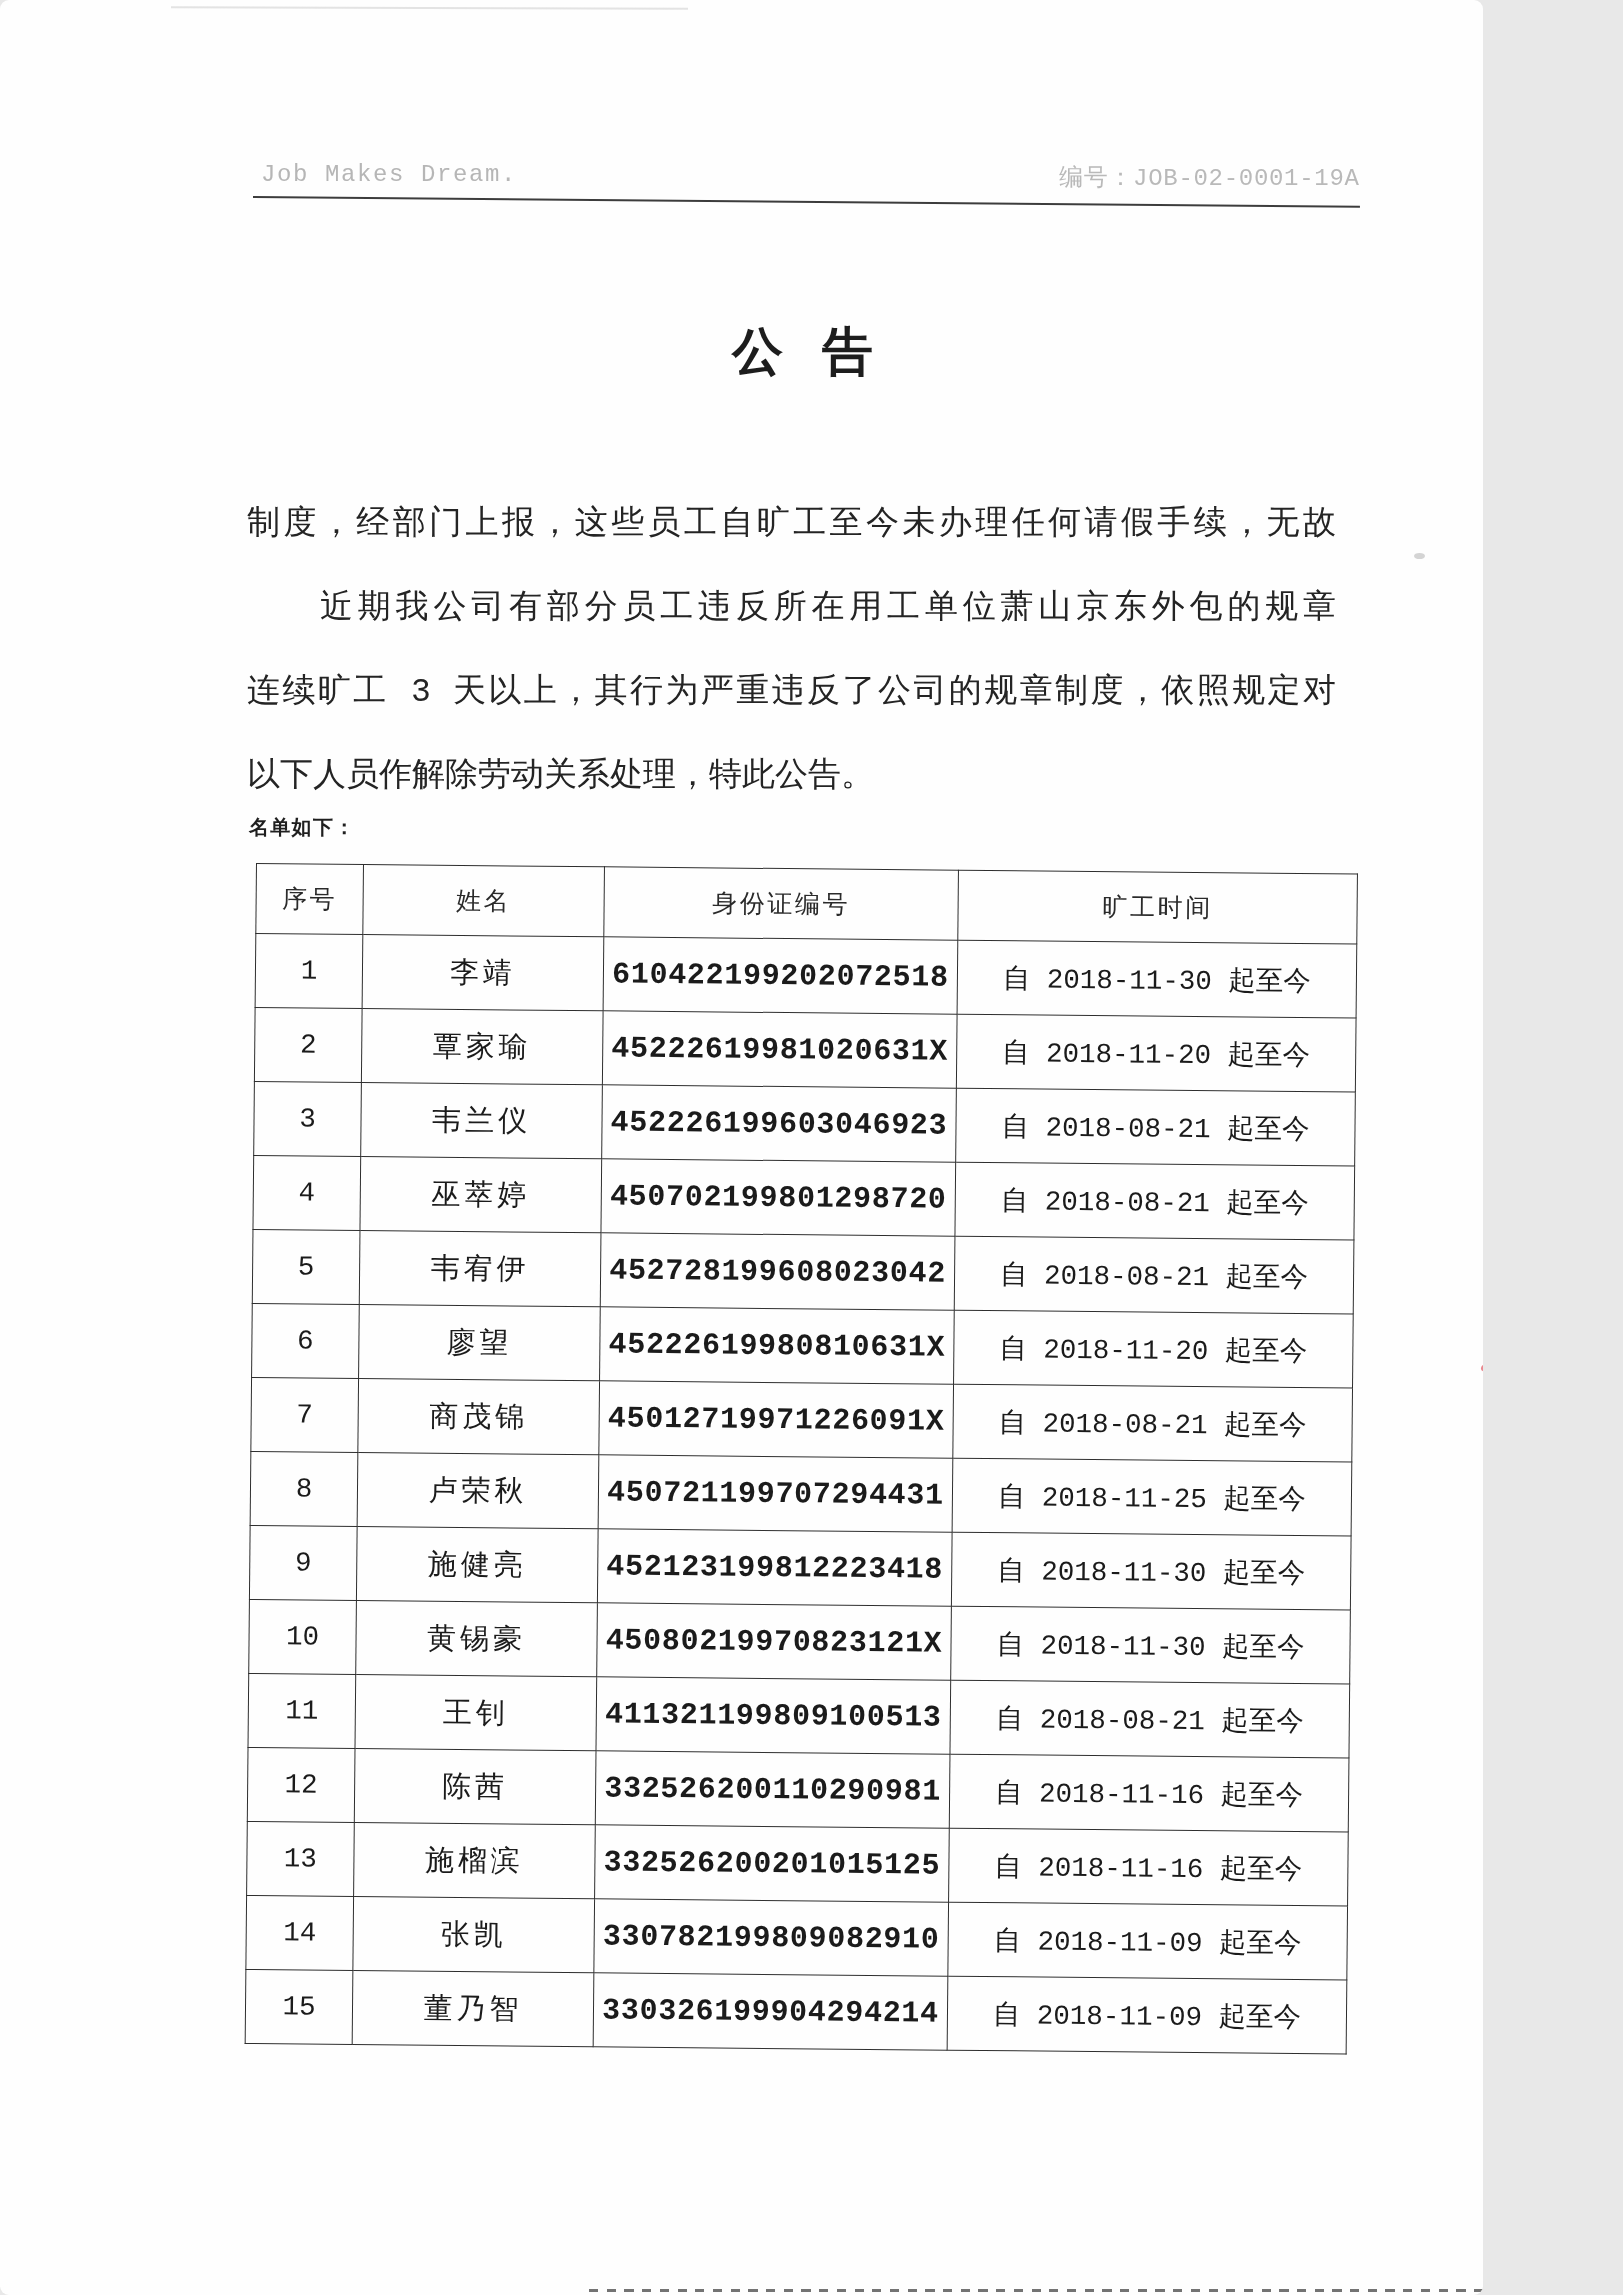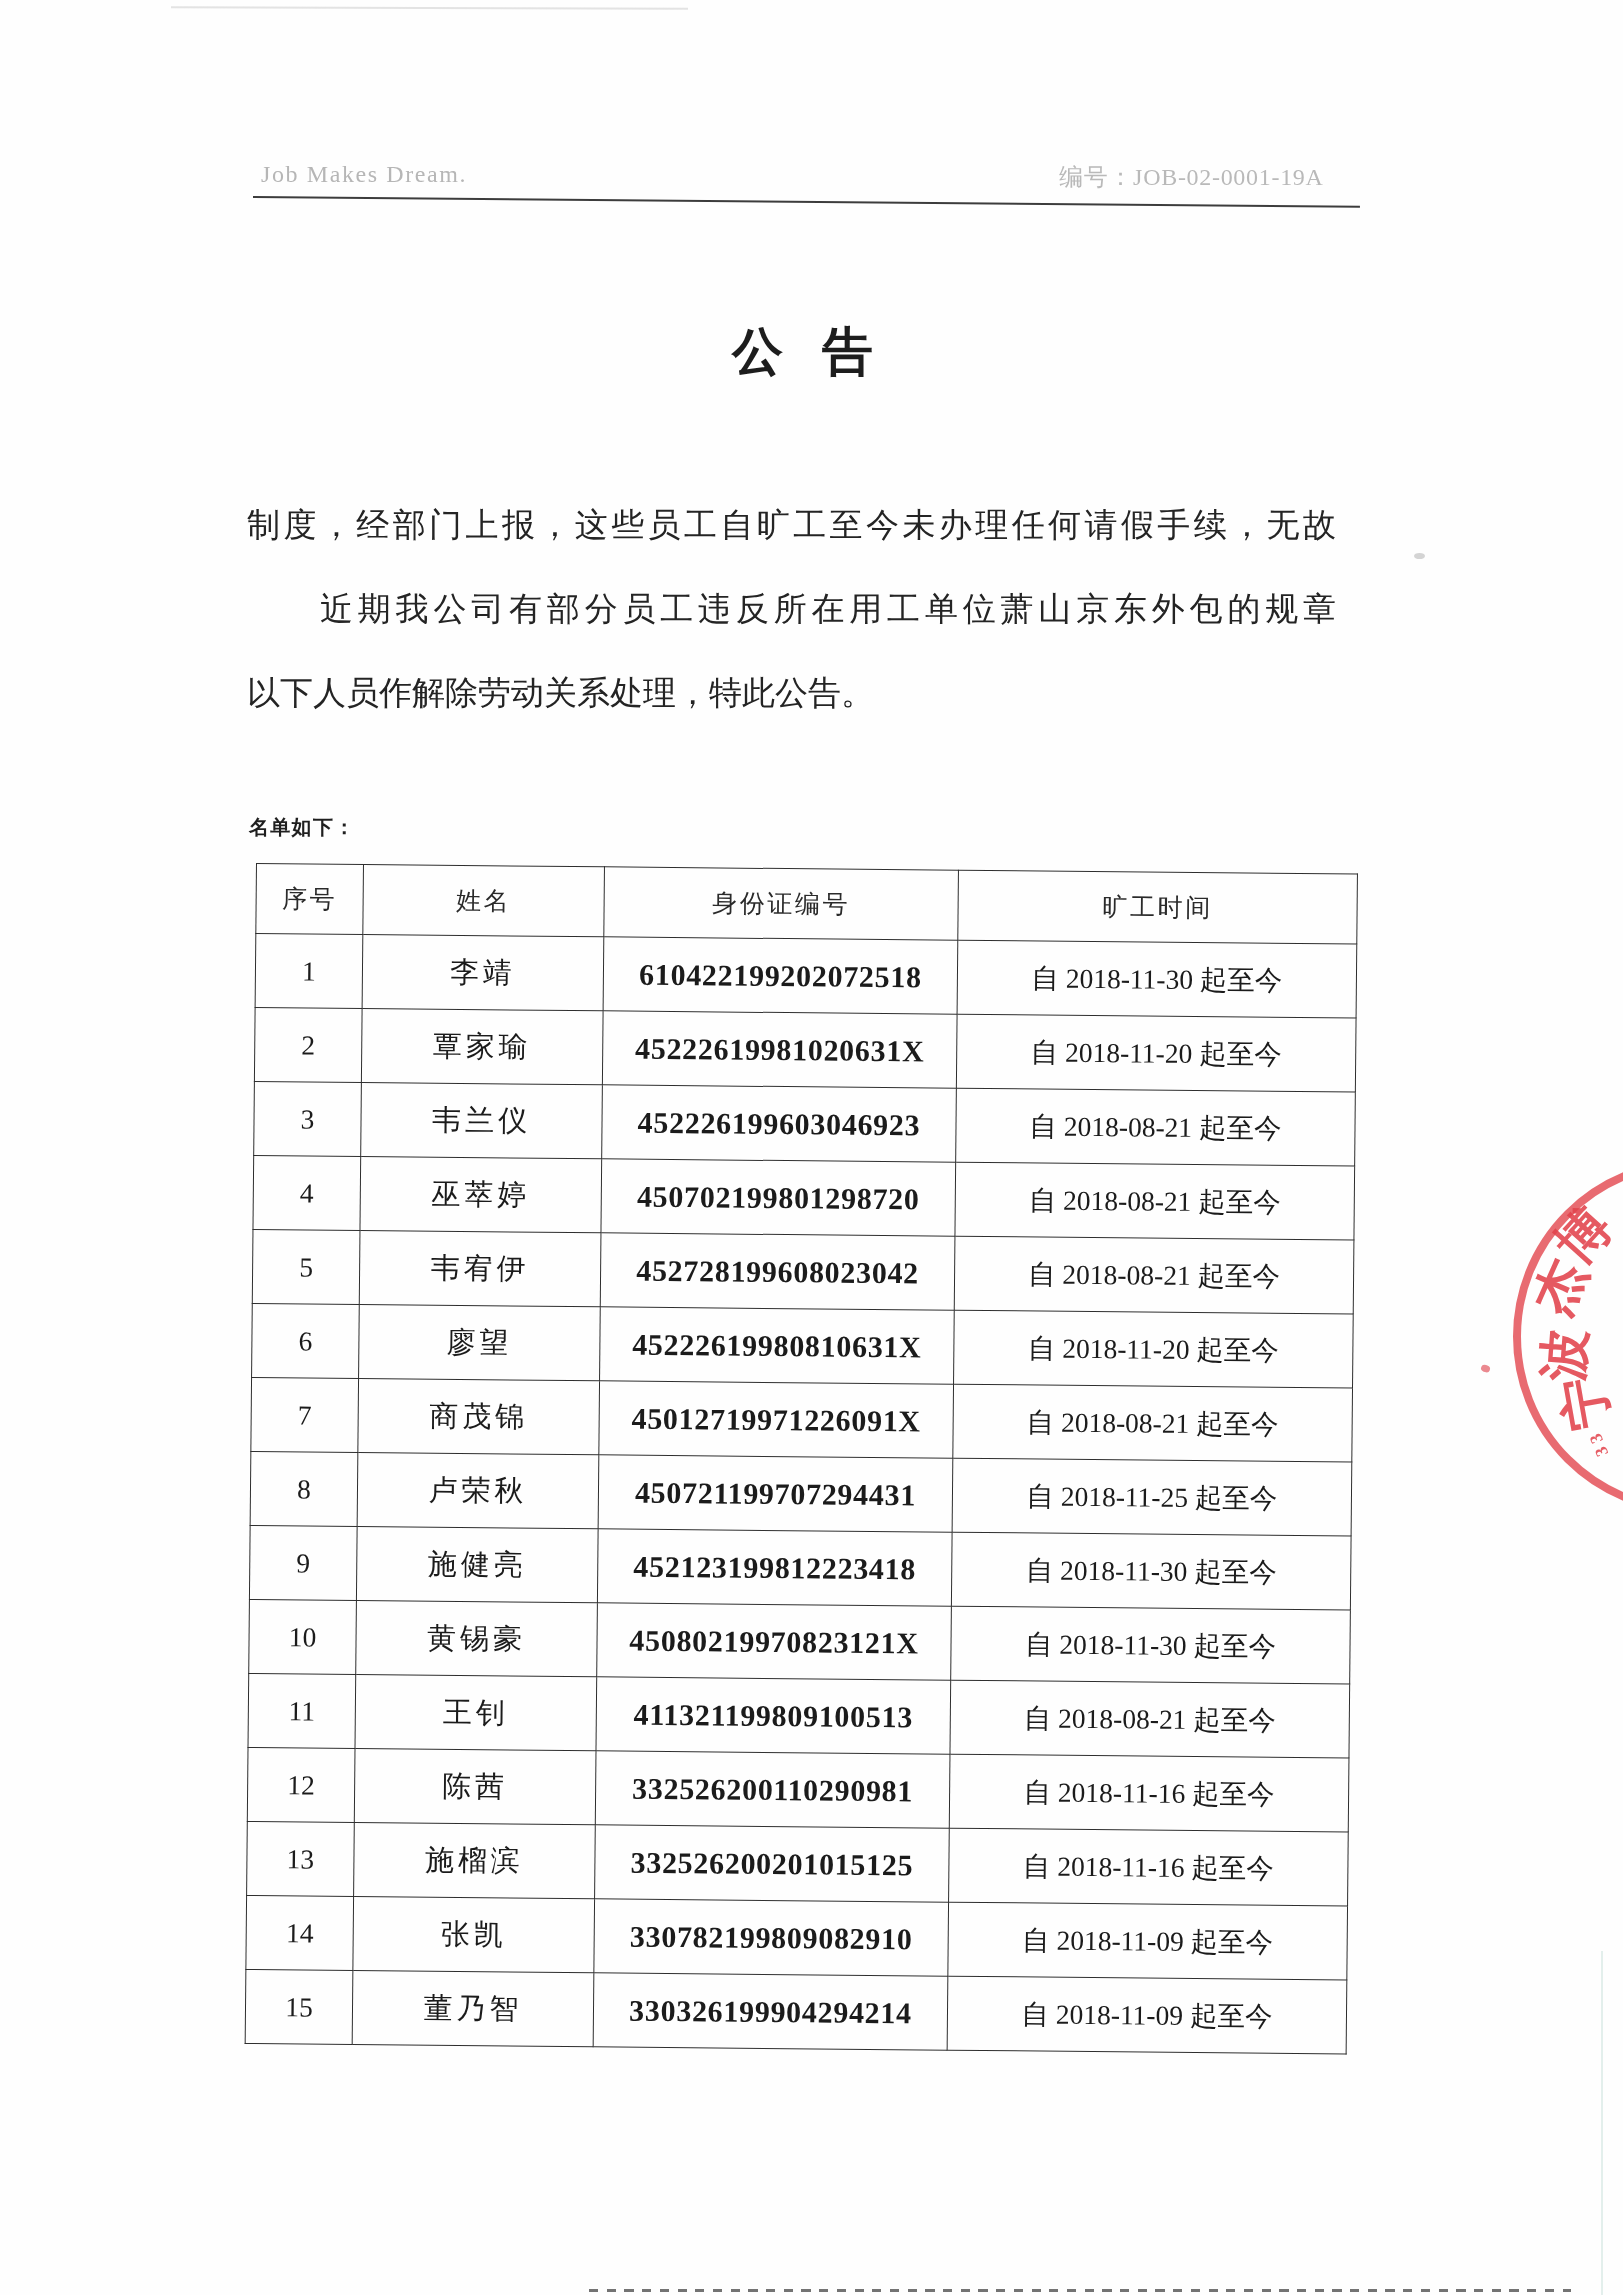--- a/index.html
+++ b/index.html
@@ -1,20 +1,21 @@
 <!DOCTYPE html>
 <html style="font-size:10.5px"><head>
 <meta charset="utf-8">
 <style>
   html,body { margin:0; padding:0; background:#e8e8e8; }
   .page {
-    position:relative; width:1623px; height:2295px;
+    position:relative; width:1483px; height:2295px;
     background:#fefefe; overflow:hidden;
-    font-family:Liberation Serif, serif;
+    font-family:Liberation Mono, monospace;
     color:#222222;
+    border-radius:9px;
   }
   
   .artifact-top-line { position:absolute; left:171px; top:6.5px; width:517px; height:2px;
     background:#d7d7d7; opacity:.7; transform:rotate(0.15deg); }
   .artifact-bottom-bar { position:absolute; left:589px; top:2289px; width:982px; height:3.3px;
     background:repeating-linear-gradient(90deg, rgba(45,45,45,.78) 0 9.2px, transparent 9.2px 17.7px);
     opacity:.85; }
   .artifact-right-edge { position:absolute; left:1601px; top:1951px; width:2px; height:345px;
     background:#dcebe7; opacity:.8; }
   .speck-gray { position:absolute; left:1414px; top:553px; width:10.5px; height:5.9px;
@@ -83,20 +84,21 @@
 
   <div class="header-left">Job Makes Dream.</div>
   <div class="header-right">编号：JOB-02-0001-19A</div>
   <div class="header-rule"></div>
 
   <div class="doc-title">公告</div>
 
   <div class="body-text">
     <div class="line">制度，经部门上报，这些员工自旷工至今未办理任何请假手续，无故</div>
     <div class="line indent">近期我公司有部分员工违反所在用工单位萧山京东外包的规章</div>
+    <div class="line">连续旷工 3 天以上，其行为严重违反了公司的规章制度，依照规定对</div>
     <div class="line last">以下人员作解除劳动关系处理，特此公告。</div>
   </div>
 
   <div class="list-label">名单如下：</div>
 
   <table class="roster">
     <colgroup>
       <col style="width:107px">
         <col style="width:241px">
         <col style="width:354px">

